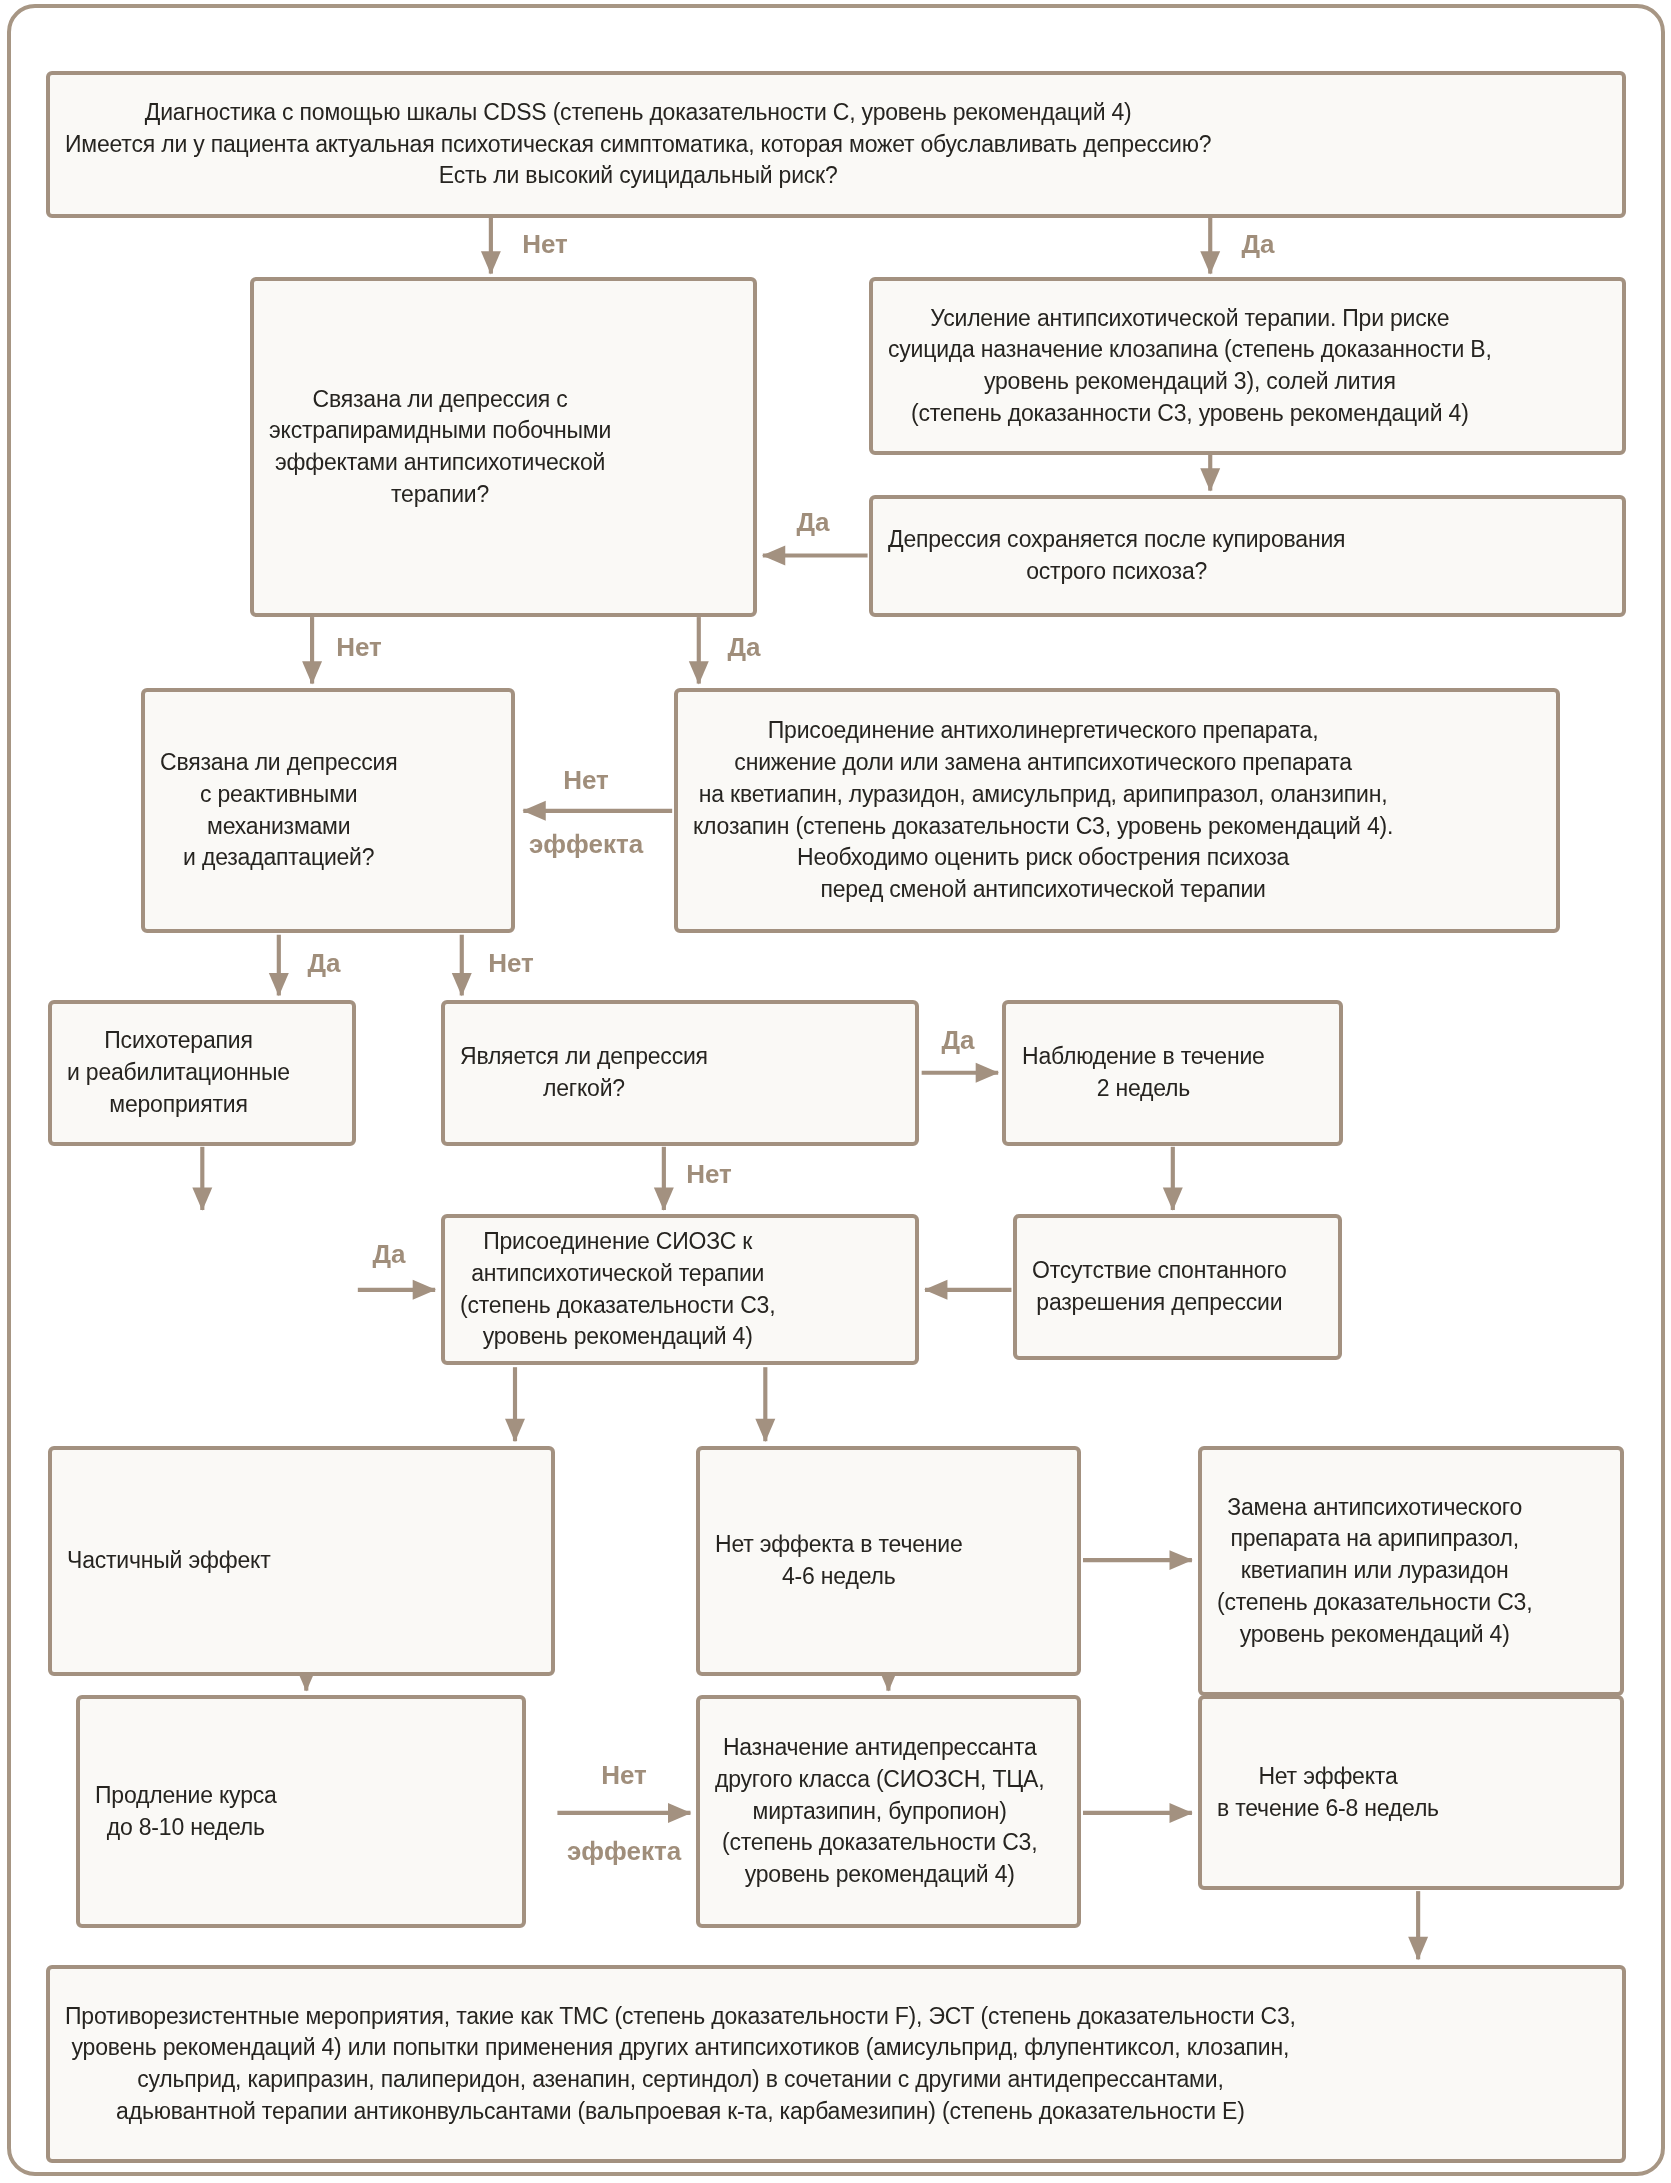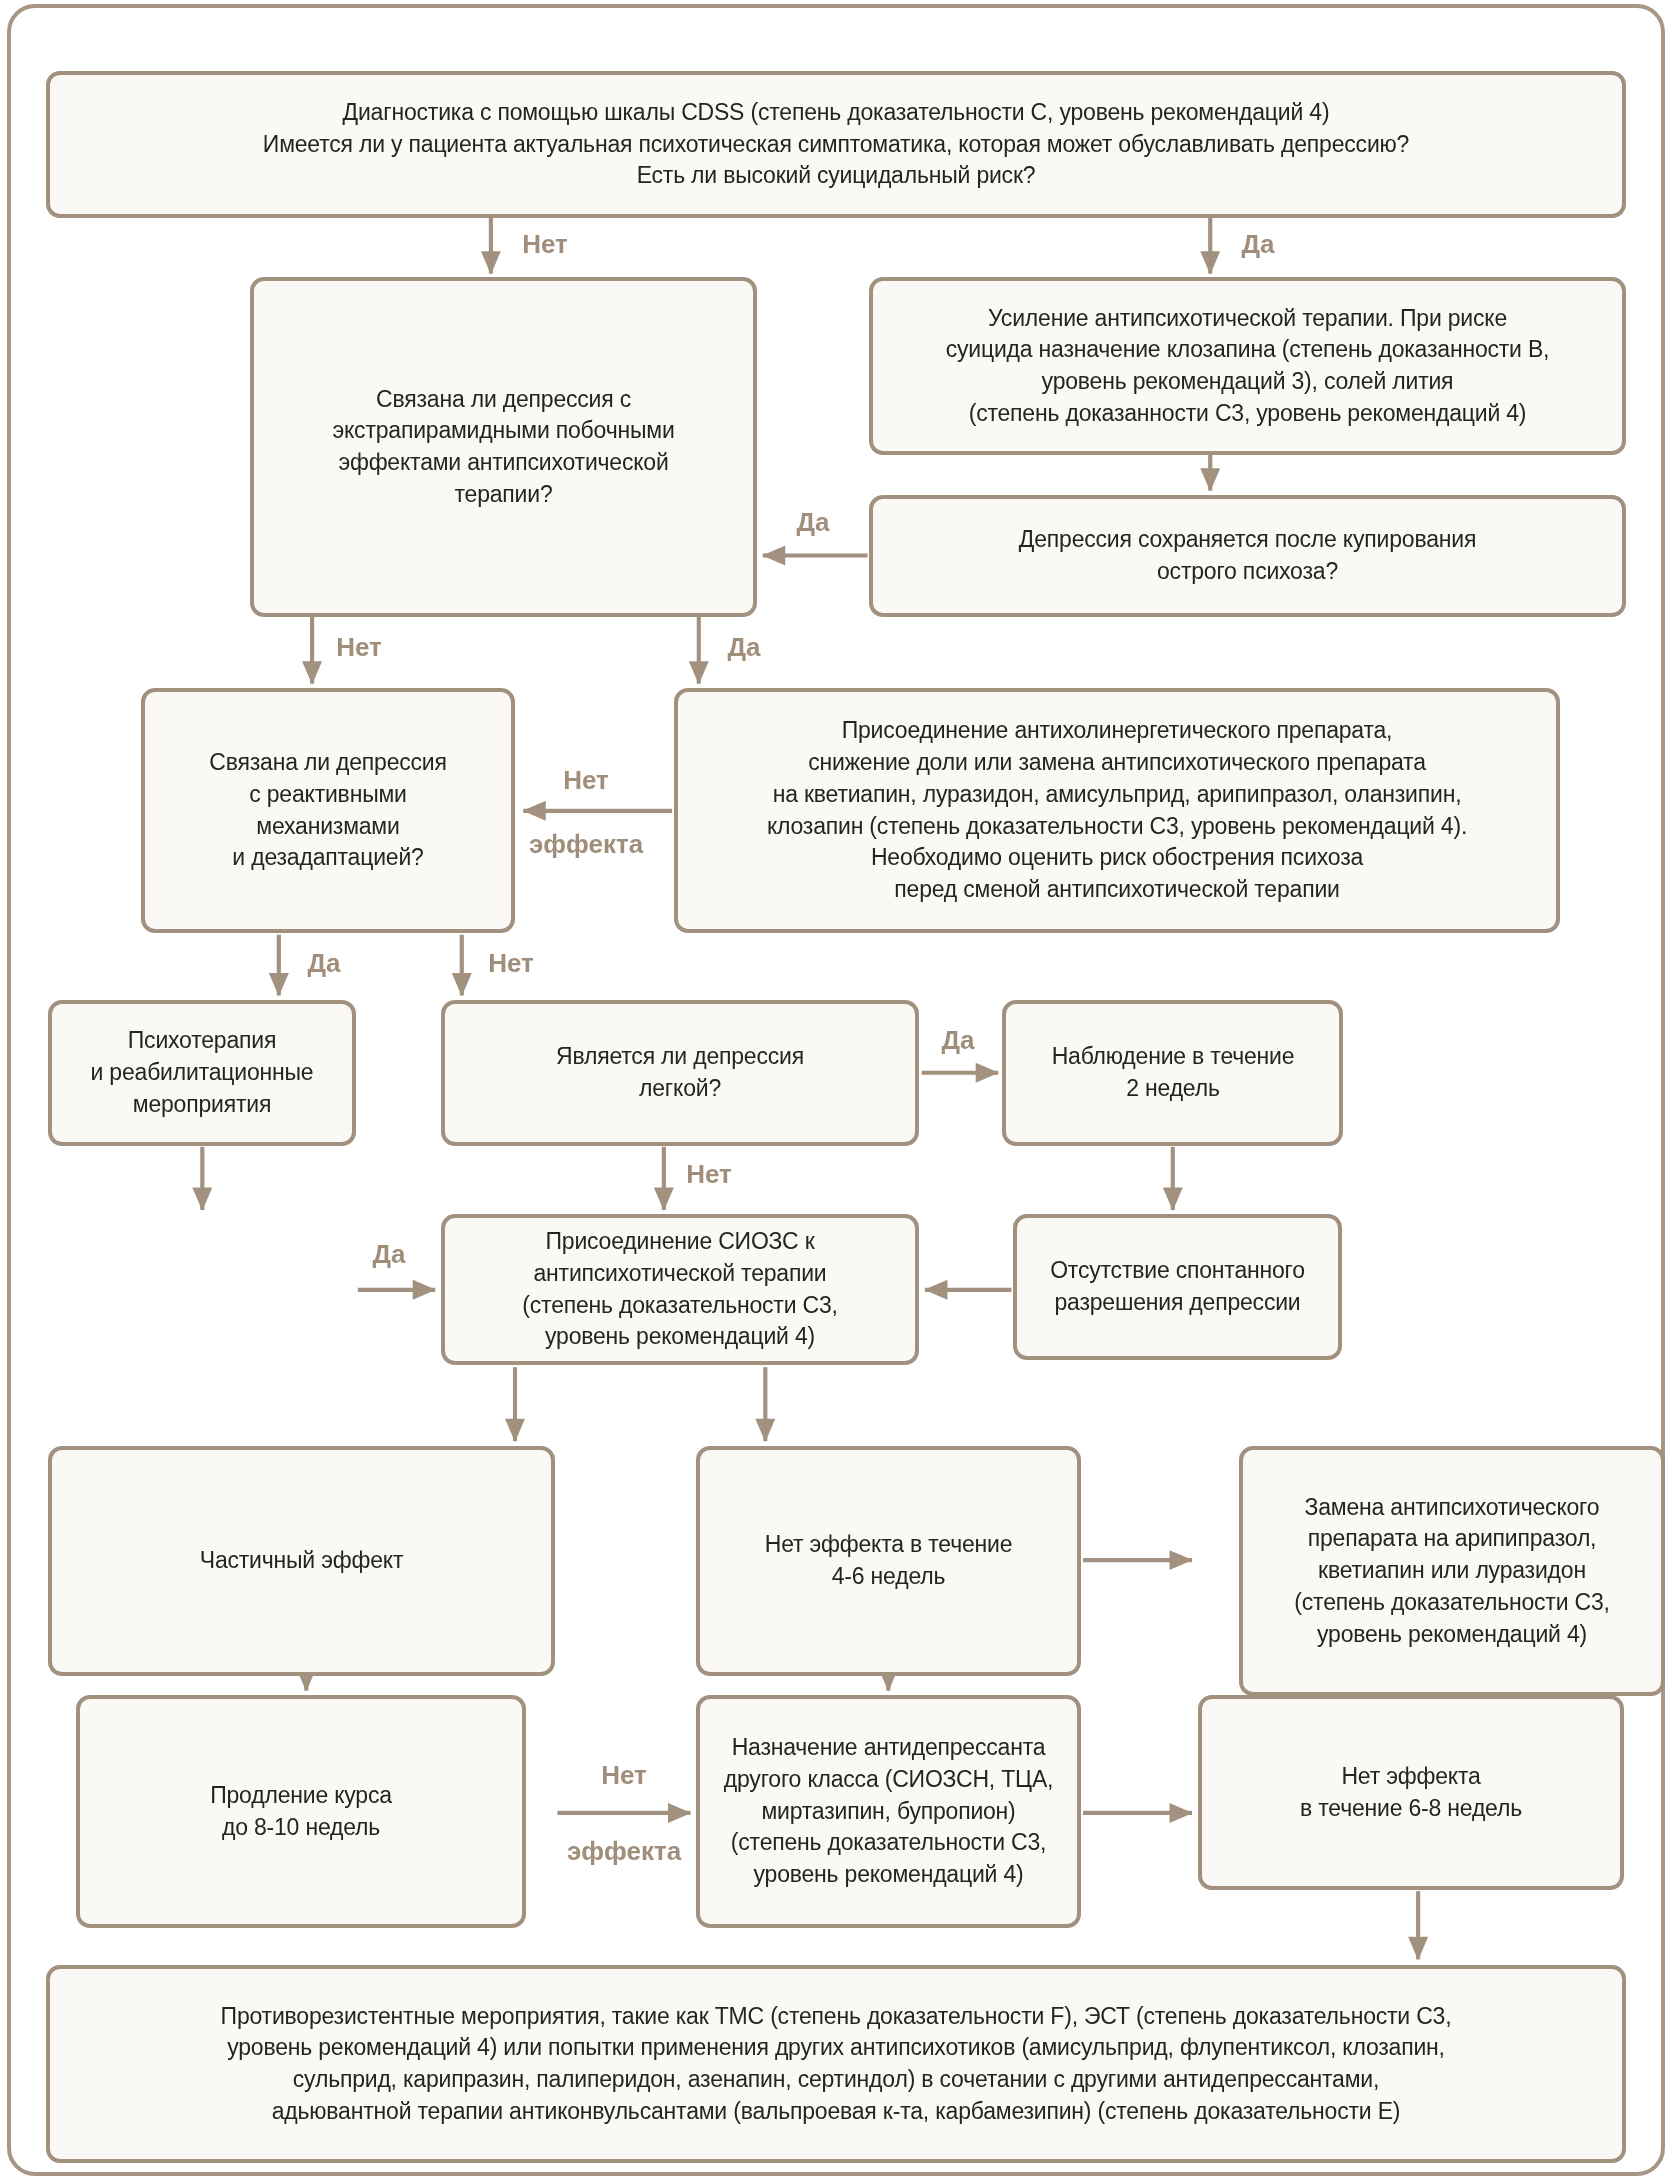--- a/index.html
+++ b/index.html
@@ -13,22 +13,22 @@
   .page-frame{
     position:absolute;left:6.7px;top:4.2px;right:6.7px;bottom:6.7px;
     border:4.2px solid #a79684;border-radius:28px;
     pointer-events:none;
   }
   .node{
     position:absolute;
     box-sizing:border-box;
     background:#faf9f6;
     border:4.2px solid #a39180;
-    border-radius:14px;
-    display:flex;align-items:center;justify-content:center;
+    border-radius:6px;
+    display:flex;align-items:center;justify-content:flex-start;
     text-align:center;
     padding:8.3px 15px;
   }
   .node-text{
     white-space:pre-line;
     font-size:23px;
     line-height:1.38;
     color:#262420;
     letter-spacing:-0.2px;
   }
@@ -140,21 +140,21 @@
     <span class="node-text">Частичный эффект</span>
   </div>
   <div class="node" style="left:1013px;top:1214px;width:329px;height:146px;">
     <span class="node-text">Отсутствие спонтанного
 разрешения депрессии</span>
   </div>
   <div class="node" style="left:696px;top:1446px;width:385px;height:230px;">
     <span class="node-text">Нет эффекта в течение
 4-6 недель</span>
   </div>
-  <div class="node" style="left:1239px;top:1446px;width:426px;height:250px;">
+  <div class="node" style="left:1198px;top:1446px;width:426px;height:250px;">
     <span class="node-text">Замена антипсихотического
 препарата на арипипразол,
 кветиапин или луразидон
 (степень доказательности С3,
 уровень рекомендаций 4)</span>
   </div>
   <div class="node" style="left:48px;top:1695px;width:450px;height:233px;margin-left:28px;">
     <span class="node-text">Продление курса
 до 8-10 недель</span>
   </div>

